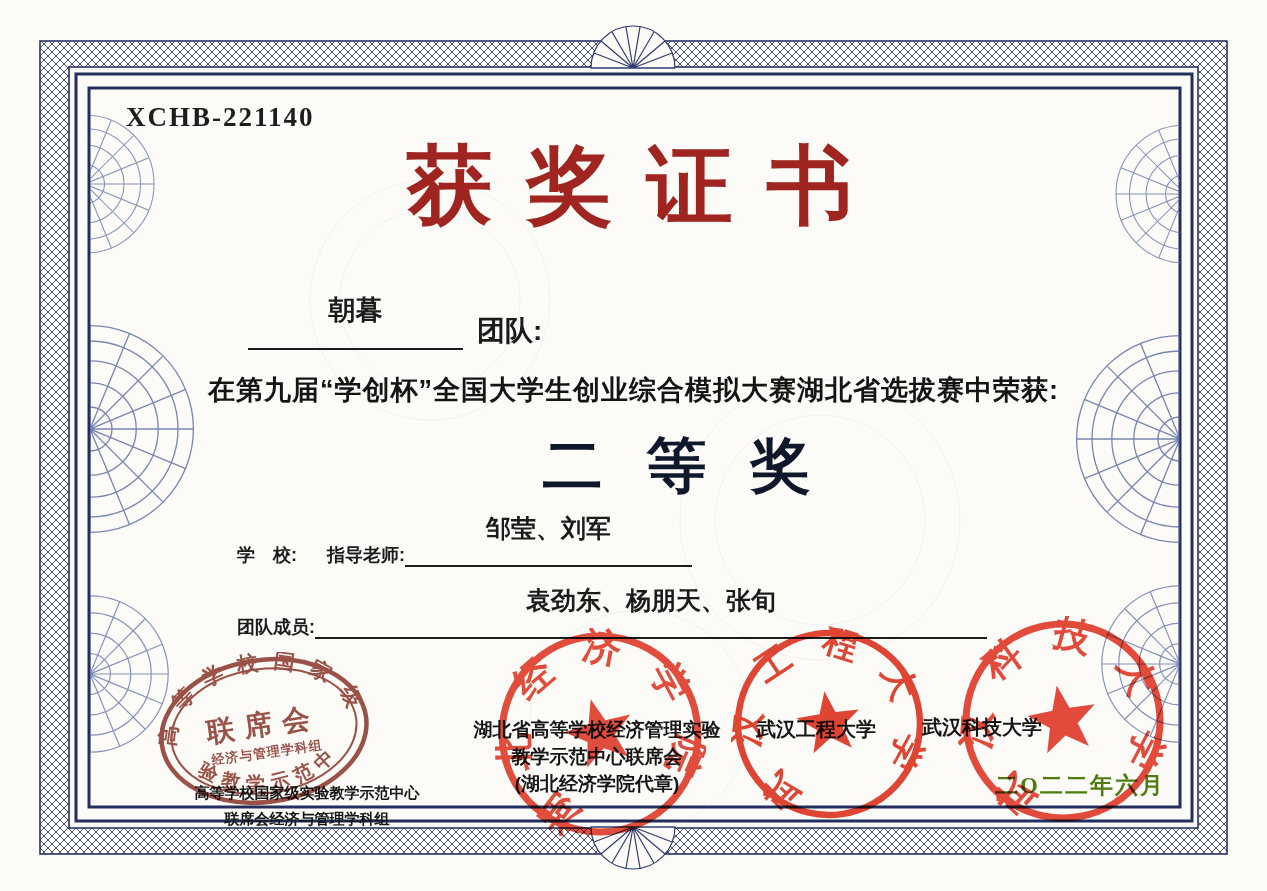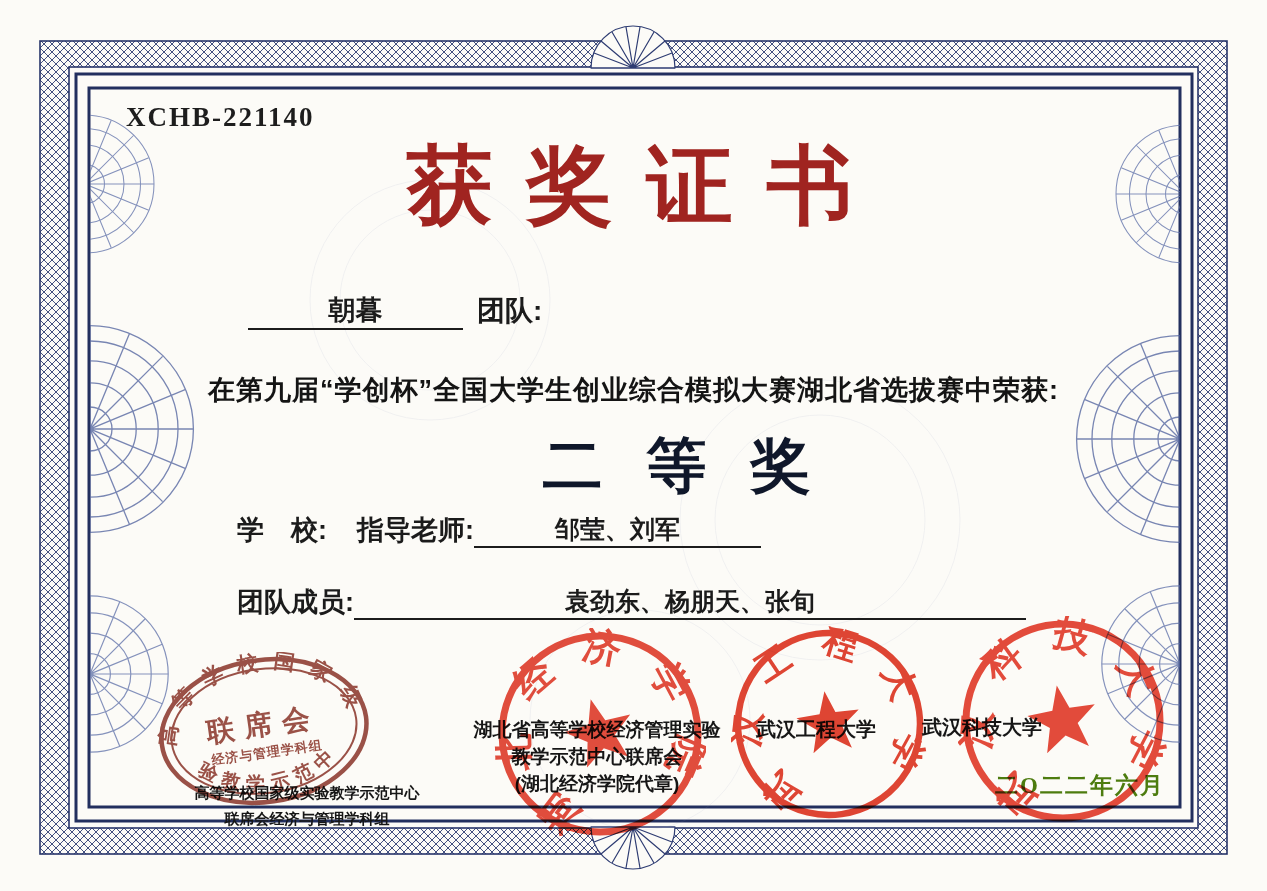--- a/index.html
+++ b/index.html
@@ -27,24 +27,24 @@
   .title{
     position:absolute;left:0;top:120px;width:1259px;text-align:center;
     font-family:"Liberation Serif",serif;font-weight:bold;font-size:86px;
     letter-spacing:34px;text-indent:34px;color:#a02420;
   }
   .row{position:absolute;display:flex;align-items:flex-end;color:#1b1b1b;}
   .team-row{left:248px;top:284px;}
   .uline{
     border-bottom:2px solid #1c1c1c;text-align:center;
     display:inline-flex;justify-content:center;align-items:flex-end;
-    padding-bottom:0;
+    padding-bottom:20px;
   }
   .team-name{width:215px;font-weight:bold;font-size:27px;font-family:"Liberation Serif",serif;}
-  .label{font-weight:bold;font-size:27px;white-space:nowrap;}
+  .label{font-weight:bold;font-size:18px;white-space:nowrap;}
   .team-row .label{margin-left:14px;font-size:28px;}
   .body-line{
     position:absolute;left:0;top:364px;width:1267px;text-align:center;
     font-weight:bold;font-size:27px;color:#141414;letter-spacing:1px;
   }
   .award{
     position:absolute;left:0;top:418px;width:1267px;text-align:center;
     font-family:"Liberation Serif",serif;font-weight:bold;font-size:60px;
     letter-spacing:44px;text-indent:44px;color:#0f172a;padding-left:43px;
   }

